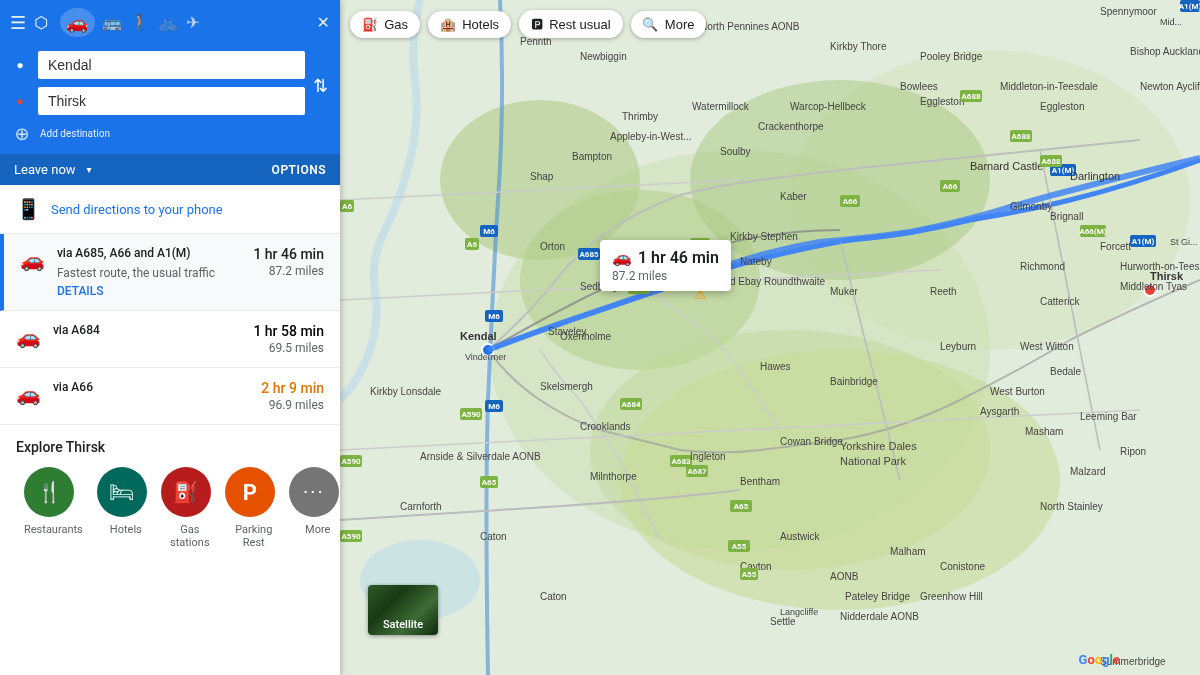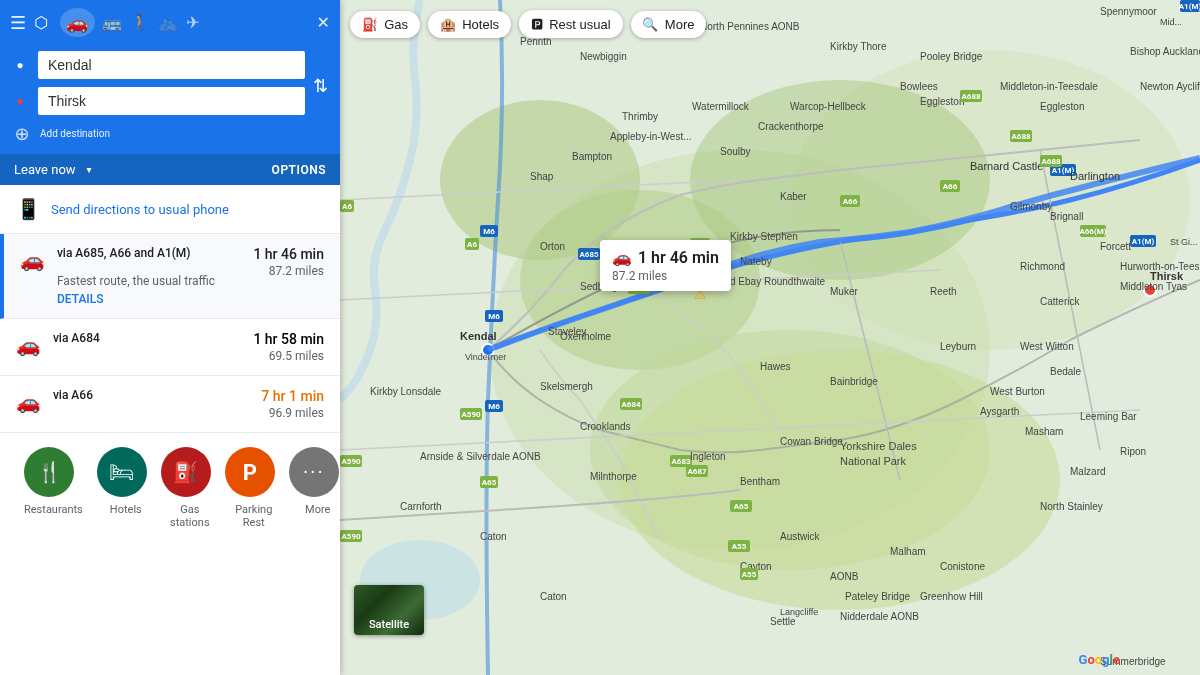--- a/index.html
+++ b/index.html
@@ -146,21 +146,21 @@
     }
     .route-info { flex: 1; }
     .route-name {
       font-size: 12px;
       color: #202124;
       font-weight: 500;
     }
     .route-subtitle {
       font-size: 12px;
       color: #5f6368;
-      margin-top: 14px;
+      margin-top: 6px;
     }
     .route-details-link {
       color: #1a73e8;
       font-size: 12px;
       margin-top: 4px;
       display: block;
       font-weight: 500;
     }
     .route-time {
       text-align: right;
@@ -278,21 +278,21 @@
       gap: 6px;
     }
     .tooltip-car { font-size: 16px; color: #1a73e8; }
     .tooltip-time { font-size: 16px; font-weight: 600; color: #202124; }
     .tooltip-dist { font-size: 12px; color: #5f6368; margin-top: 2px; }
 
     
     .satellite-btn {
       position: absolute;
       bottom: 40px;
-      left: 14px;
+      left: 28px;
       width: 70px;
       height: 50px;
       border-radius: 4px;
       overflow: hidden;
       box-shadow: 0 1px 4px rgba(0,0,0,0.4);
       cursor: pointer;
       z-index: 5;
     }
     .satellite-inner {
       width: 100%;
@@ -364,21 +364,21 @@
   <div class="leave-now-bar">
     <div class="leave-now-btn">
       <span>Leave now</span>
       <span class="chevron">▾</span>
     </div>
     <div class="options-btn">OPTIONS</div>
   </div>
 
   <div class="send-to-phone">
     <span class="send-icon">📱</span>
-    <span class="send-text">Send directions to usual phone</span>
+    <span class="send-text">Send directions to your phone</span>
   </div>
 
   <div class="route-option selected">
     <span class="route-car-icon">🚗</span>
     <div class="route-info">
       <div class="route-name">via A685, A66 and A1(M)</div>
       <div class="route-subtitle">Fastest route, the usual traffic</div>
       <a class="route-details-link">DETAILS</a>
     </div>
     <div class="route-time">
@@ -397,26 +397,27 @@
       <div class="route-distance">69.5 miles</div>
     </div>
   </div>
 
   <div class="route-option">
     <span class="route-car-icon">🚗</span>
     <div class="route-info">
       <div class="route-name">via A66</div>
     </div>
     <div class="route-time">
-      <div class="route-duration orange">7 hr 1 min</div>
+      <div class="route-duration orange">2 hr 9 min</div>
       <div class="route-distance">96.9 miles</div>
     </div>
   </div>
 
   <div class="explore-section">
+    <div class="explore-title">Explore Thirsk</div>
     <div class="explore-icons">
       <div class="explore-item">
         <div class="explore-circle" style="background:#2e7d32;">🍴</div>
         <span class="explore-label">Restaurants</span>
       </div>
       <div class="explore-item">
         <div class="explore-circle" style="background:#00695c;">🛏</div>
         <span class="explore-label">Hotels</span>
       </div>
       <div class="explore-item">

